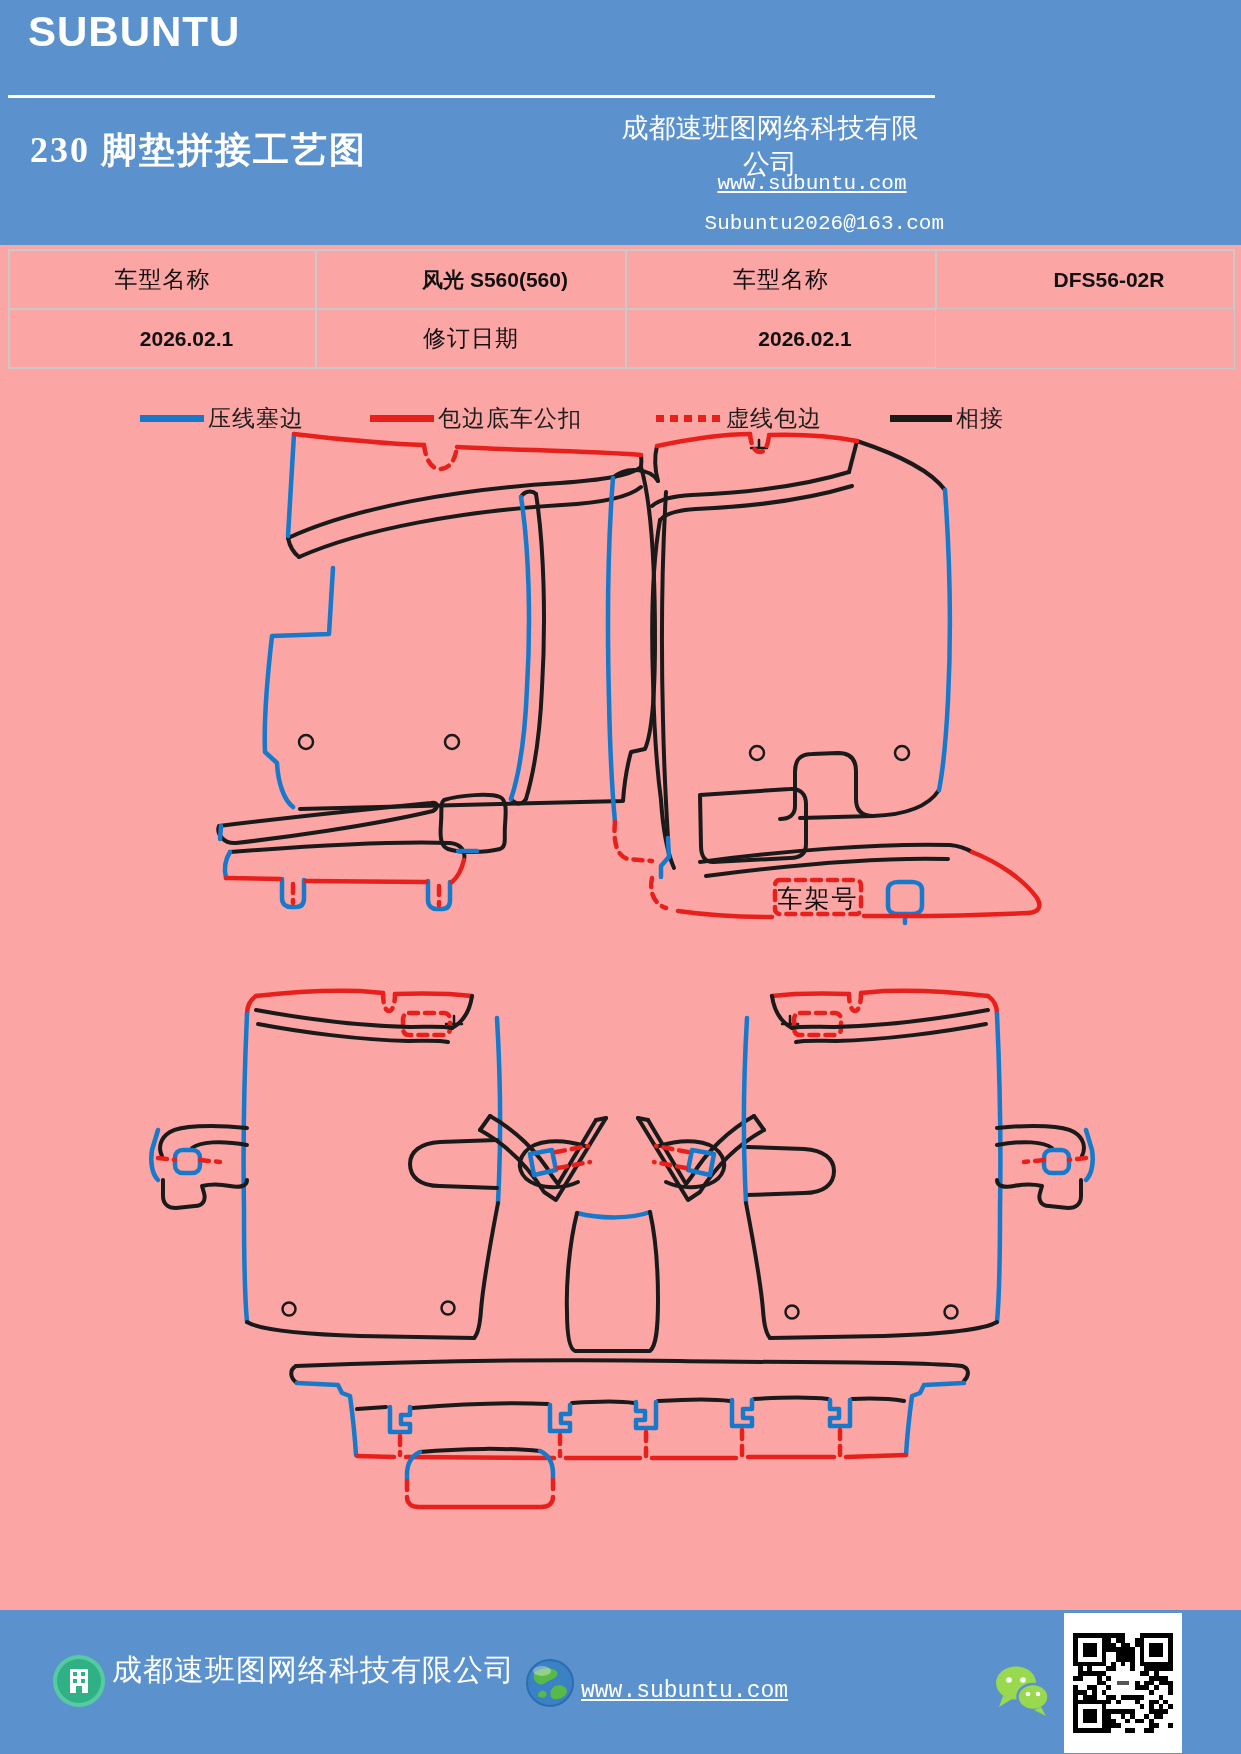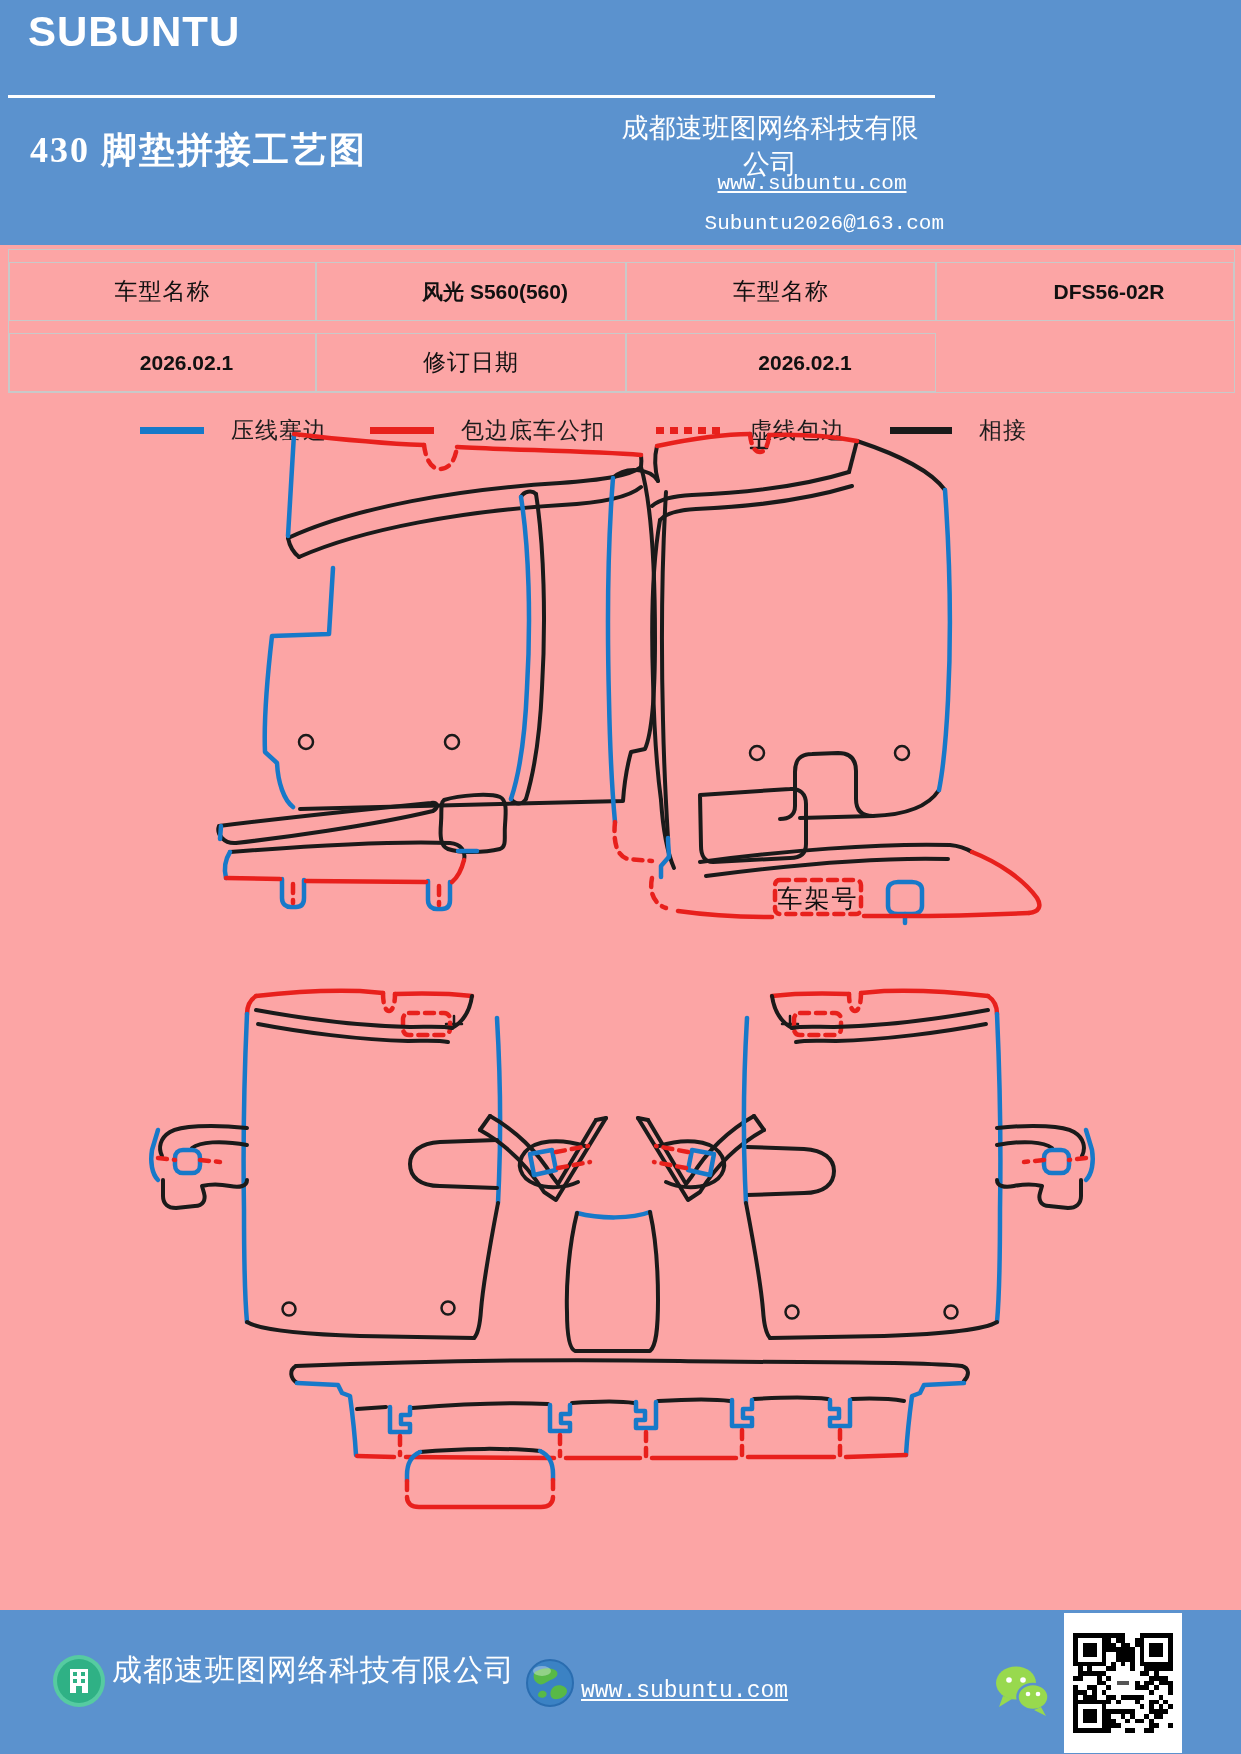--- a/index.html
+++ b/index.html
@@ -19,26 +19,26 @@
         font-family:"DejaVu Sans Mono","Liberation Mono",monospace;letter-spacing:0px;}
   .hdr-url{position:absolute;left:662px;top:172px;width:300px;text-align:center;color:#fff;
         font-size:21px;font-family:"Liberation Mono",monospace;text-decoration:underline;}
   .hdr-mail{position:absolute;left:644px;top:212px;width:300px;text-align:right;color:#fff;
         font-size:21px;font-family:"Liberation Mono",monospace;}
   
   .tbl{position:absolute;left:8px;top:249px;width:1225px;border-collapse:collapse;
        border:1px solid #C9C9C9;}
   .tbl .r{display:grid;grid-template-columns:307px 310px 310px 298px;}
   .tbl .c{height:57px;border:1px solid #C9C9C9;display:flex;align-items:center;
-          justify-content:center;color:#111;margin-top:12px;}
+          justify-content:center;color:#111;}
   .tbl .lab{font-size:23px;letter-spacing:1px;}
   .tbl .val{font-size:21px;font-weight:600;padding-left:48px;}
   
   .legend{position:absolute;left:0;top:400px;width:1241px;height:36px;}
-  .leg-item{position:absolute;top:12px;height:36px;display:flex;align-items:center;gap:27px;}
+  .leg-item{position:absolute;top:0;height:36px;display:flex;align-items:center;gap:4px;}
   .leg-item span.txt{font-size:23px;color:#1c1c1c;letter-spacing:1px;}
   .sw{display:inline-block;height:7px;width:64px;}
   .sw.blue{background:var(--blue);}
   .sw.red{background:var(--red);}
   .sw.ink{background:var(--ink);width:62px;}
   .sw.dash{width:66px;background:repeating-linear-gradient(90deg,var(--red) 0 8px,transparent 8px 14px);}
   
   svg.diagram{position:absolute;left:0;}
   svg.diagram path,svg.diagram circle,svg.diagram rect{fill:none;stroke-width:4;
         stroke-linecap:round;stroke-linejoin:round;}
@@ -60,21 +60,21 @@
       display:flex;align-items:center;justify-content:center;}
 </style>
 </head>
 <body>
 
 <div class="page" style="--hdr: #5B92CE; --blue: #1779C9; --red: #E8201C; --ink: #1A1A1A;">
 
   <div class="hdr">
     <div class="logo">SUBUNTU</div>
     <div class="hdr-line"></div>
-    <div class="doc-title">430 脚垫拼接工艺图</div>
+    <div class="doc-title">230 脚垫拼接工艺图</div>
     <div class="hdr-company">成都速班图网络科技有限公司</div>
     <div class="hdr-url">www.subuntu.com</div>
     <div class="hdr-mail">Subuntu2026@163.com</div>
   </div>
 
   <div class="tbl">
     <div class="r">
       <div class="c lab">车型名称</div>
       <div class="c val">风光 S560(560)</div>
       <div class="c lab">车型名称</div>

